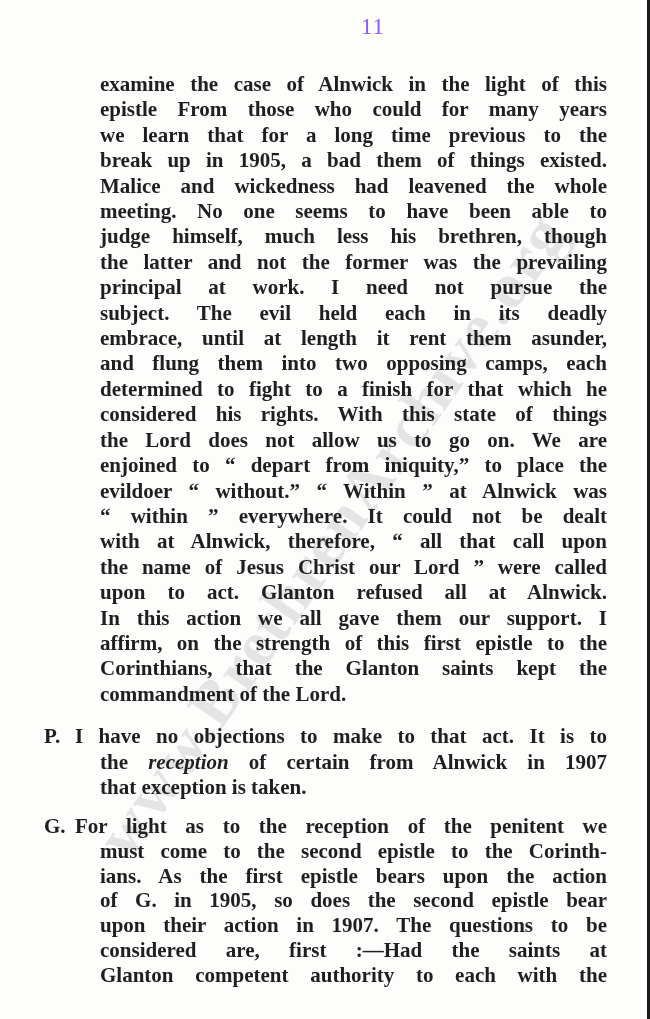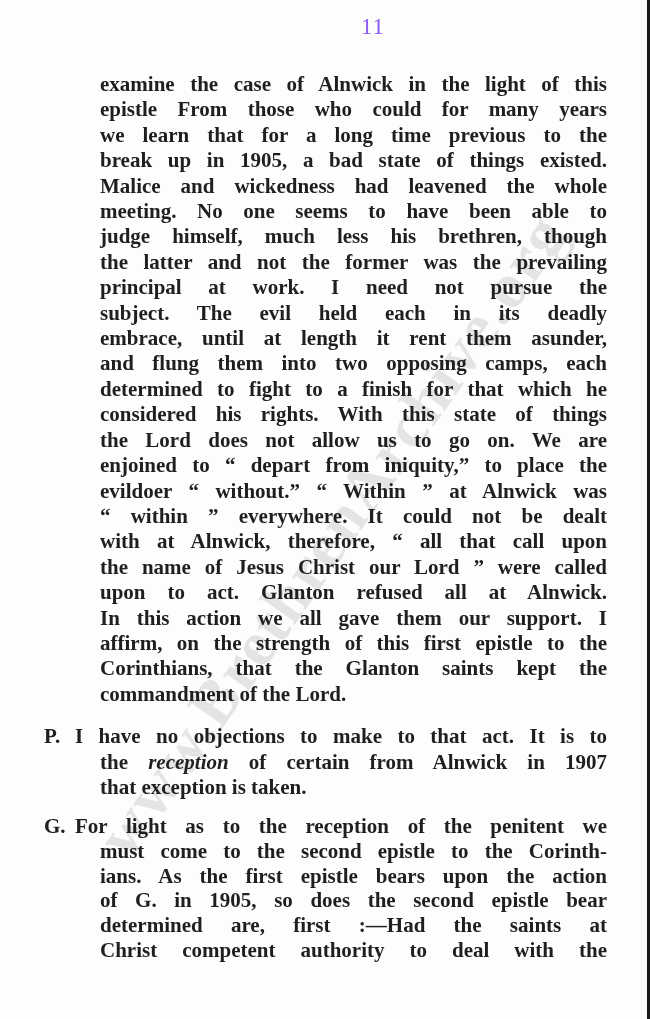--- a/index.html
+++ b/index.html
@@ -91,21 +91,21 @@
   <div class="scan-edge-right"></div>
 
   <div class="page-number">11</div>
 
   <div class="content">
 
     <div class="para">
       <div class="line">examine the case of Alnwick in the light of this</div>
       <div class="line">epistle  From those who could for many years</div>
       <div class="line">we learn that for a long time previous to the</div>
-      <div class="line">break up in 1905, a bad state of things existed.</div>
+      <div class="line">break up in 1905, a bad them of things existed.</div>
       <div class="line">Malice and wickedness had leavened the whole</div>
       <div class="line">meeting. No one seems to have been able to</div>
       <div class="line">judge himself, much less his brethren, though</div>
       <div class="line">the latter and not the former was the prevailing</div>
       <div class="line">principal at work. I need not pursue the</div>
       <div class="line">subject. The evil held each in its deadly</div>
       <div class="line">embrace, until at length it rent them asunder,</div>
       <div class="line">and flung them into two opposing camps, each</div>
       <div class="line">determined to fight to a finish for that which he</div>
       <div class="line">considered his rights. With this state of things</div>
@@ -128,18 +128,19 @@
       <div class="line"><span>the </span><em class="word-italic">reception</em><span> of certain from Alnwick in 1907</span></div>
       <div class="line no-just">that exception is taken.</div>
     </div>
 
     <div class="para para-g gap-g">
       <span class="speaker-label">G.</span>
       <div class="line hang">For light as to the reception of the penitent we</div>
       <div class="line">must come to the second epistle to the Corinth-</div>
       <div class="line">ians. As the first epistle bears upon the action</div>
       <div class="line">of G. in 1905, so does the second epistle bear</div>
-      <div class="line">determined are, first :—Had the saints at</div>
-      <div class="line">Christ competent authority to deal with the</div>
+      <div class="line">upon their action in 1907. The questions to be</div>
+      <div class="line">considered are, first :—Had the saints at</div>
+      <div class="line">Glanton competent authority to each with the</div>
     </div>
 
   </div>
 </div>
 
 </body></html>

